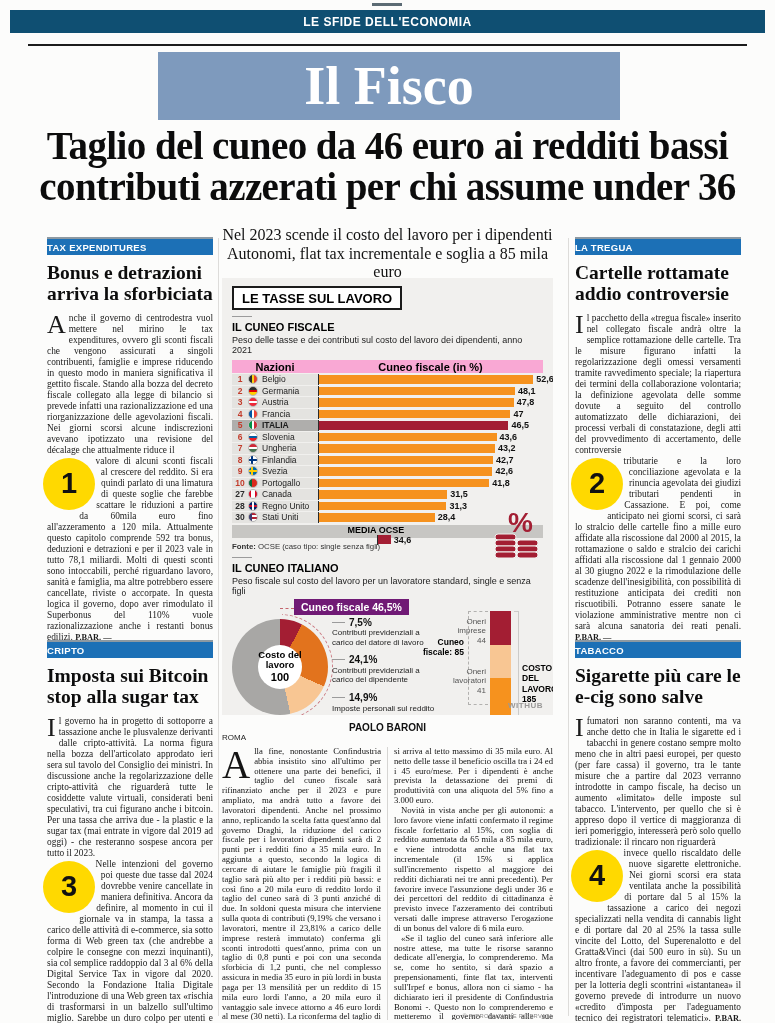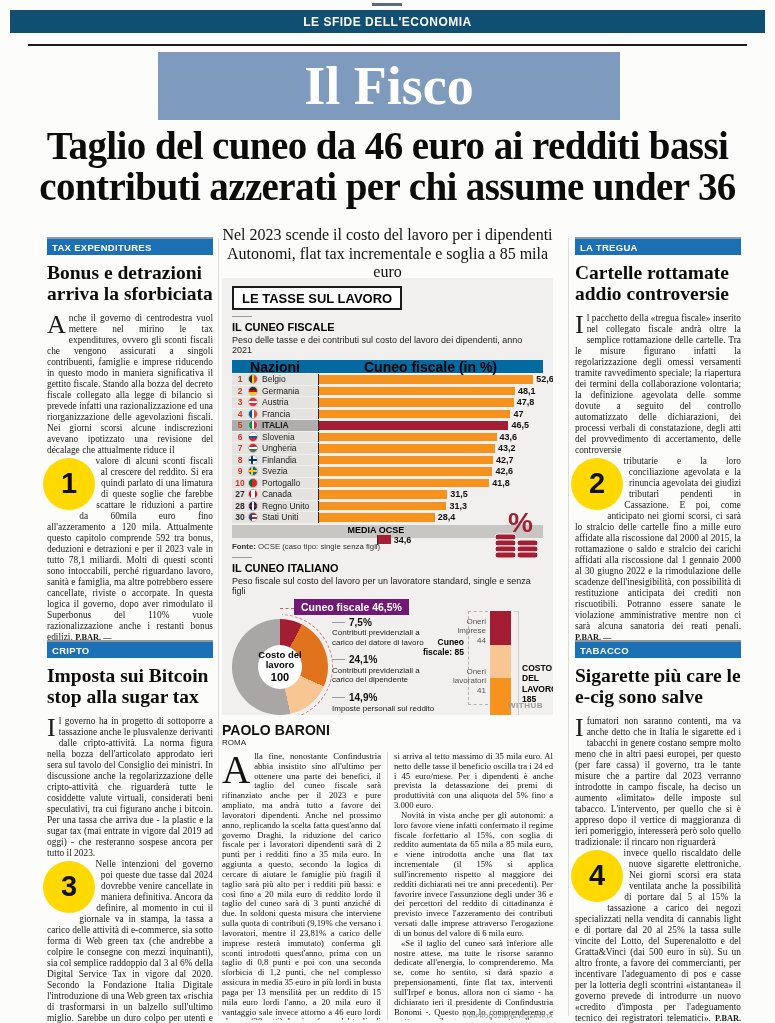--- a/index.html
+++ b/index.html
@@ -23,42 +23,42 @@
   .vline { position:absolute; top:238px; height:778px; width:1px; background:#dddcda; }
 
   
   .sidebox { position:absolute; width:166px; }
   #box-tl { left:47px;  top:237px; height:383px; }
   #box-tr { left:575px; top:237px; height:383px; }
   #box-bl { left:47px;  top:640px; height:380px; }
   #box-br { left:575px; top:640px; height:380px; }
   .kicker { height:18px; background:#1c70b6; border-top:2px solid #8d99a2; color:#fff;
             font-family:"Liberation Sans", sans-serif; font-weight:bold; font-size:9.5px;
-            display:flex; align-items:center; padding-left:5px; letter-spacing:.3px; margin-bottom:8px; }
+            display:flex; align-items:center; letter-spacing:.3px; margin-bottom:8px; }
   .boxtitle { font-size:19.5px; line-height:1.06; font-weight:bold; color:#0d0d0d; margin-bottom:9px; }
   .sidebox p { text-align:justify; font-size:9.4px; line-height:1.17; color:#1b1b1b; }
   .lead::first-letter { float:left; font-size:26px; line-height:.82; padding:1px 3px 0 0; }
   .num-circle { float:left; width:52px; height:52px; border-radius:50%; background:#ffd900;
                 display:flex; align-items:center; justify-content:center; shape-outside:circle(50%);
                 font-family:"Liberation Sans", sans-serif; font-weight:bold; font-size:29px; color:#111;
                 margin:2px 6px 2px -4px; }
   .sig { font-weight:bold; font-size:8.3px; }
   .copyline { text-align:right; font-size:5.8px; color:#8a8a8a; margin-top:3px;
               font-family:"Liberation Sans", sans-serif; letter-spacing:.3px; }
 
   
   #infographic { position:absolute; left:222px; top:278px; width:331px; height:437px; background:#f1f0ee;
                  font-family:"Liberation Sans", sans-serif; padding:8px 10px; overflow:hidden; }
   .ig-titlebox { display:inline-block; border:2px solid #1b1b1b; background:#fff; padding:3px 8px 2px;
                  font-weight:bold; font-size:13px; }
   .ig-dash { width:20px; height:1px; background:#9b9b9b; margin:6px 0 4px; }
   .ig-h { font-weight:bold; font-size:11px; margin-bottom:2px; }
   .ig-desc { font-size:9px; color:#222; margin-bottom:5px; }
 
-  .w-head { display:flex; background:#0369a1; height:13px; align-items:center; font-weight:bold; font-size:14px; }
+  .w-head { display:flex; background:#f9a8d4; height:13px; align-items:center; font-weight:bold; font-size:11px; }
   .w-head .c1 { width:86px; text-align:center; }
   .w-head .c2 { flex:1; text-align:center; }
   .w-row { display:flex; align-items:center; height:10.5px; margin-top:1px; }
   .w-left { width:86px; display:flex; align-items:center; background:#e4e3e0; height:100%; }
   .w-rank { width:16px; text-align:center; font-size:8.5px; font-weight:bold; color:#c23b2a; flex:none; }
   .w-rank.late { color:#2b2b2b; }
   .w-flag { width:10px; height:10px; border-radius:50%; margin-right:4px; flex:none; border:0.5px solid #b9b8b6; }
   .w-name { font-size:8.5px; color:#1c1c1c; }
   .w-barzone { flex:1; display:flex; align-items:center; height:100%; border-left:1.5px solid #2b2b2b; }
   .w-bar { height:8.5px; background:#f6921e; flex:none; }
@@ -101,21 +101,21 @@
   .sb-lab.l2 { left:20px; top:56px; }
   #sb-bar { position:absolute; left:58px; top:0; width:21px; height:146px; display:flex; flex-direction:column; }
   .sb-rbracket { position:absolute; left:82px; top:0; width:5px; height:146px; border:1px solid #cccbc9; border-left:none; }
   .sb-total { position:absolute; left:90px; top:52px; width:40px; font-weight:bold; font-size:8.5px; line-height:1.25; }
   .ci-note { width:212px; background:#e6e5e2; text-align:center; font-size:9px; line-height:1.25;
              padding:3px 10px; margin-top:2px; color:#1c1c1c; }
   .withub { position:absolute; right:10px; bottom:5px; font-weight:bold; font-size:8px; color:#9a9998; letter-spacing:.5px; }
 
   
   #article { position:absolute; left:222px; top:722px; width:331px; height:298px; overflow:hidden; }
-  .byline { font-family:"Liberation Sans", sans-serif; font-weight:bold; font-size:14px; color:#111; }
+  .byline { font-family:"Liberation Sans", sans-serif; font-weight:bold; font-size:10px; color:#111;text-align:center; }
   .dateline { font-family:"Liberation Sans", sans-serif; font-size:8px; color:#222; margin-bottom:5px; }
   .cols { column-count:2; column-gap:13px; column-rule:1px solid #d6d5d3; font-size:8.7px; line-height:1.13;
           text-align:justify; color:#141414; }
   .cols p + p { text-indent:7px; }
   .lead-article::first-letter { float:left; font-size:39px; line-height:.8; padding:2px 4px 0 0; }
   .article-copy { position:absolute; right:0; bottom:1px; font-size:5.8px; color:#8a8a8a;
                   font-family:"Liberation Sans", sans-serif; letter-spacing:.3px; }
 </style>
 </head>
 <body>

